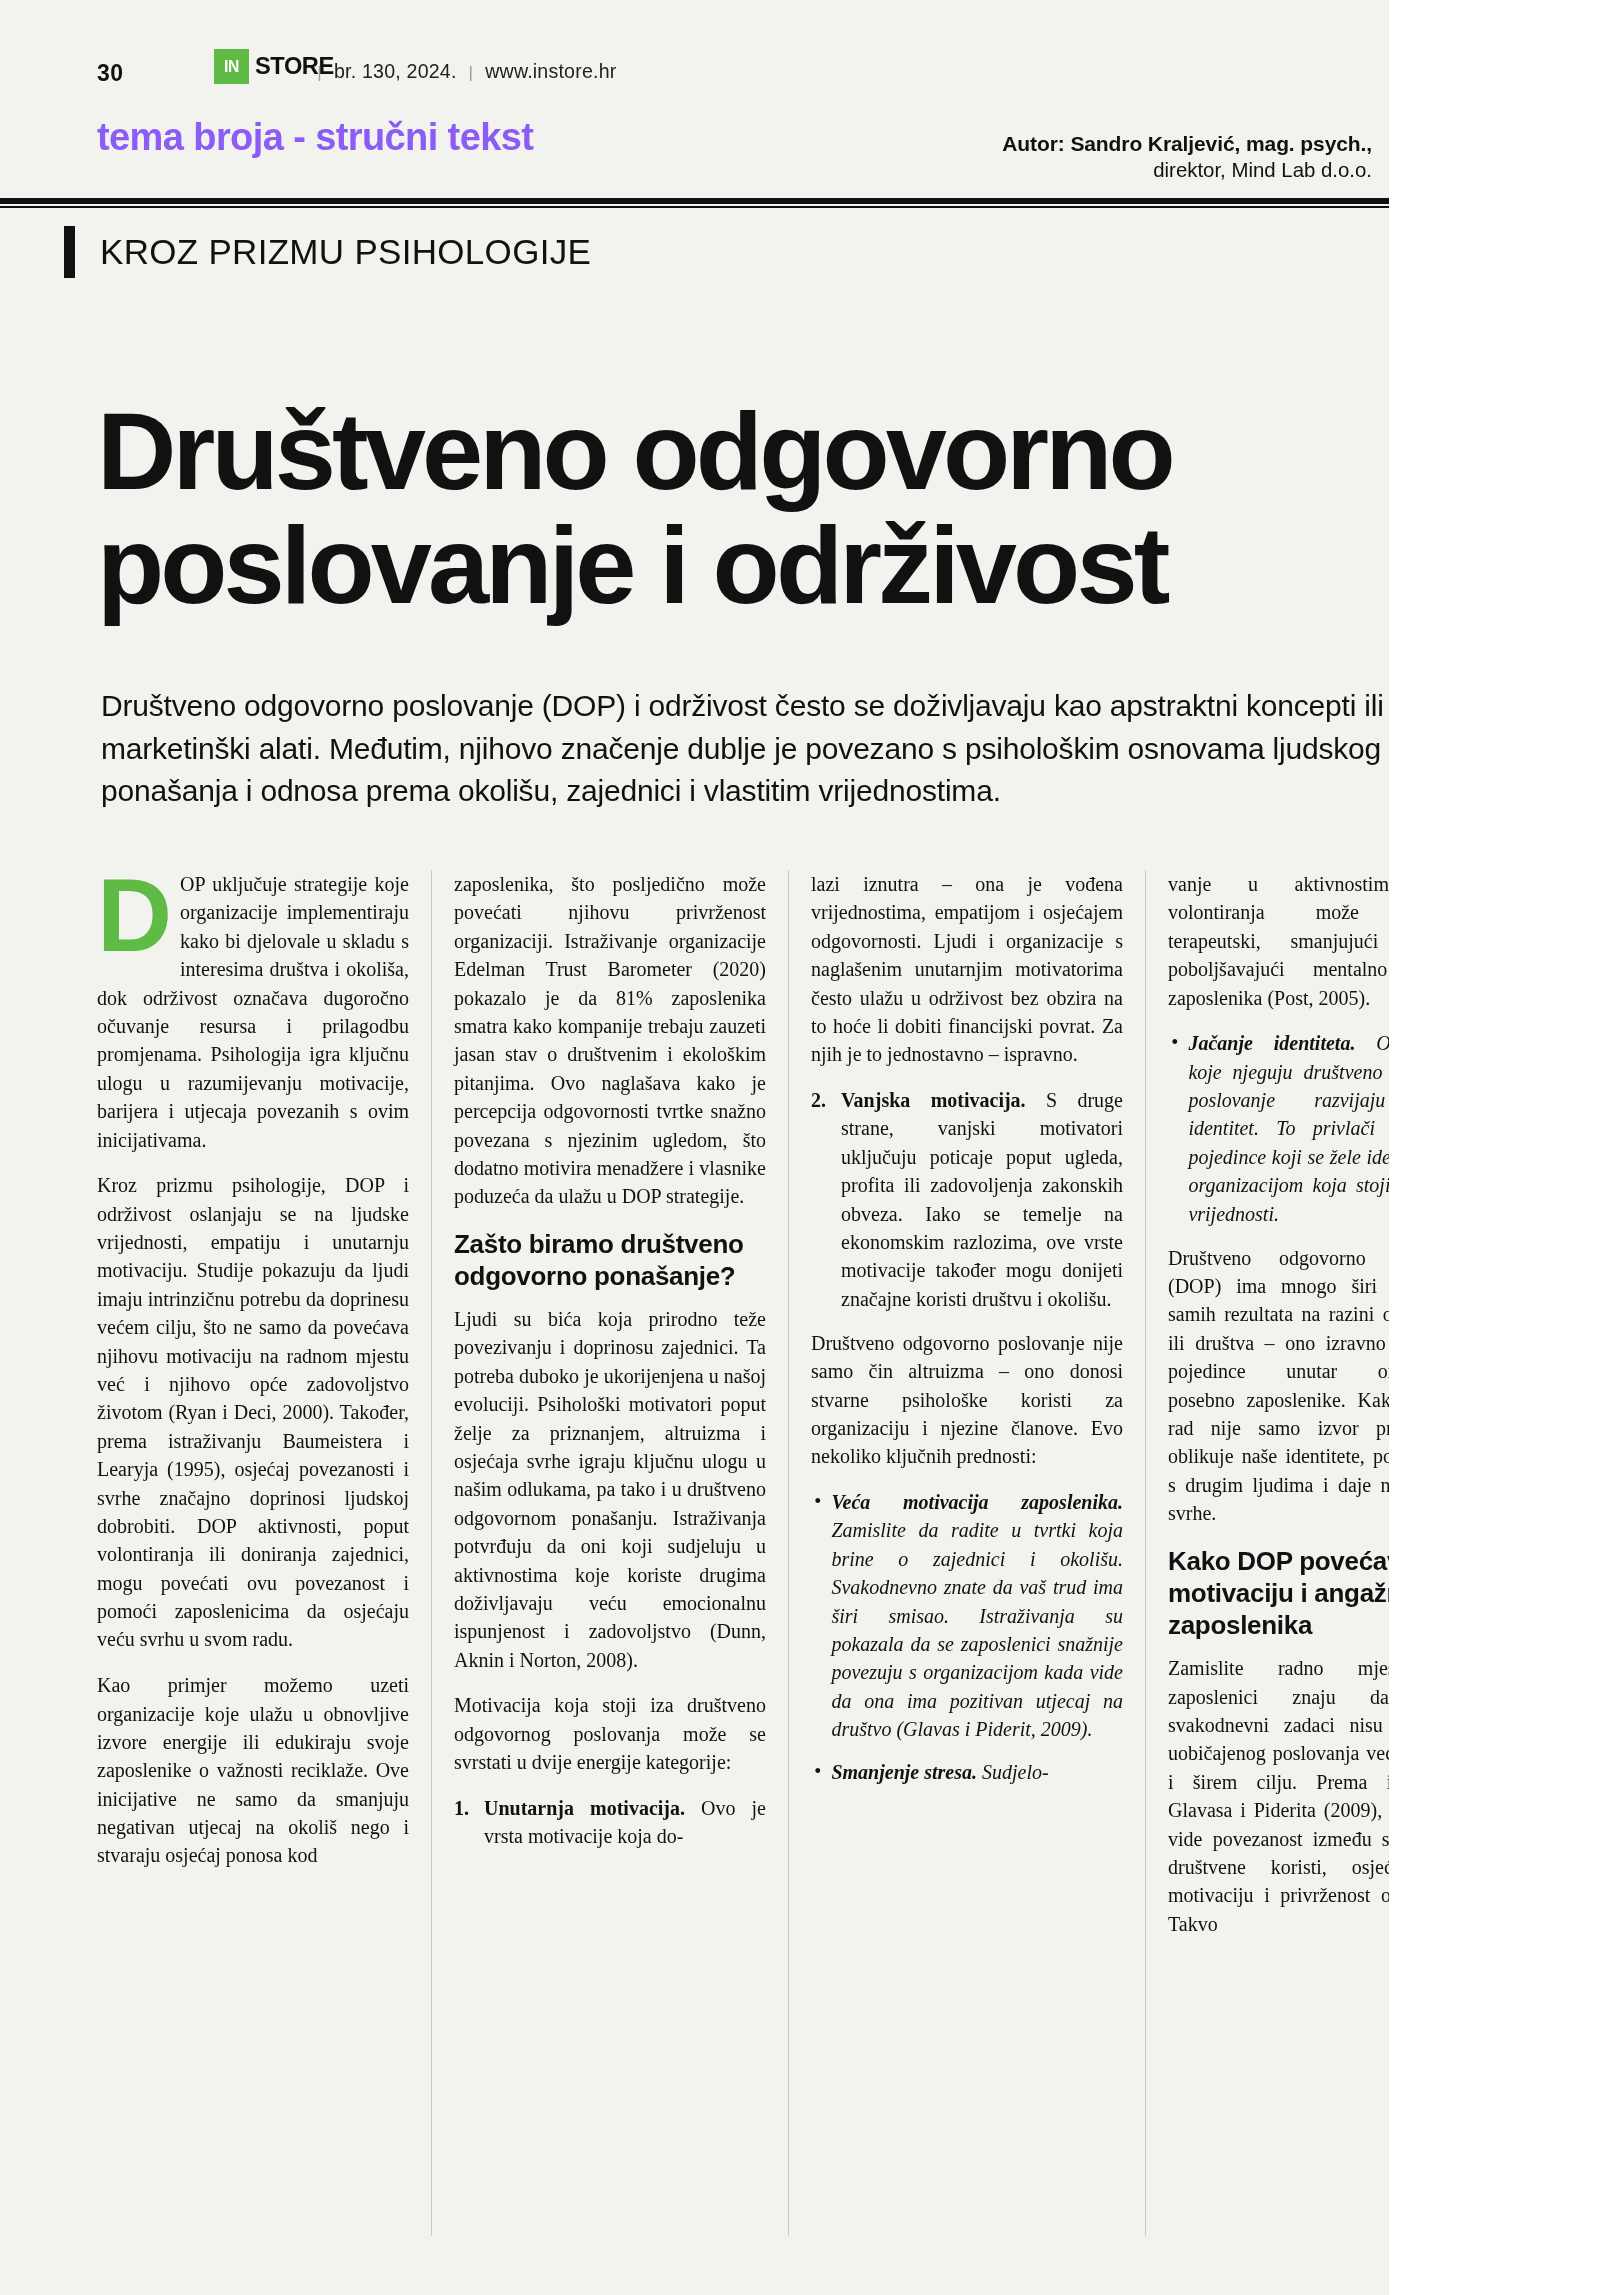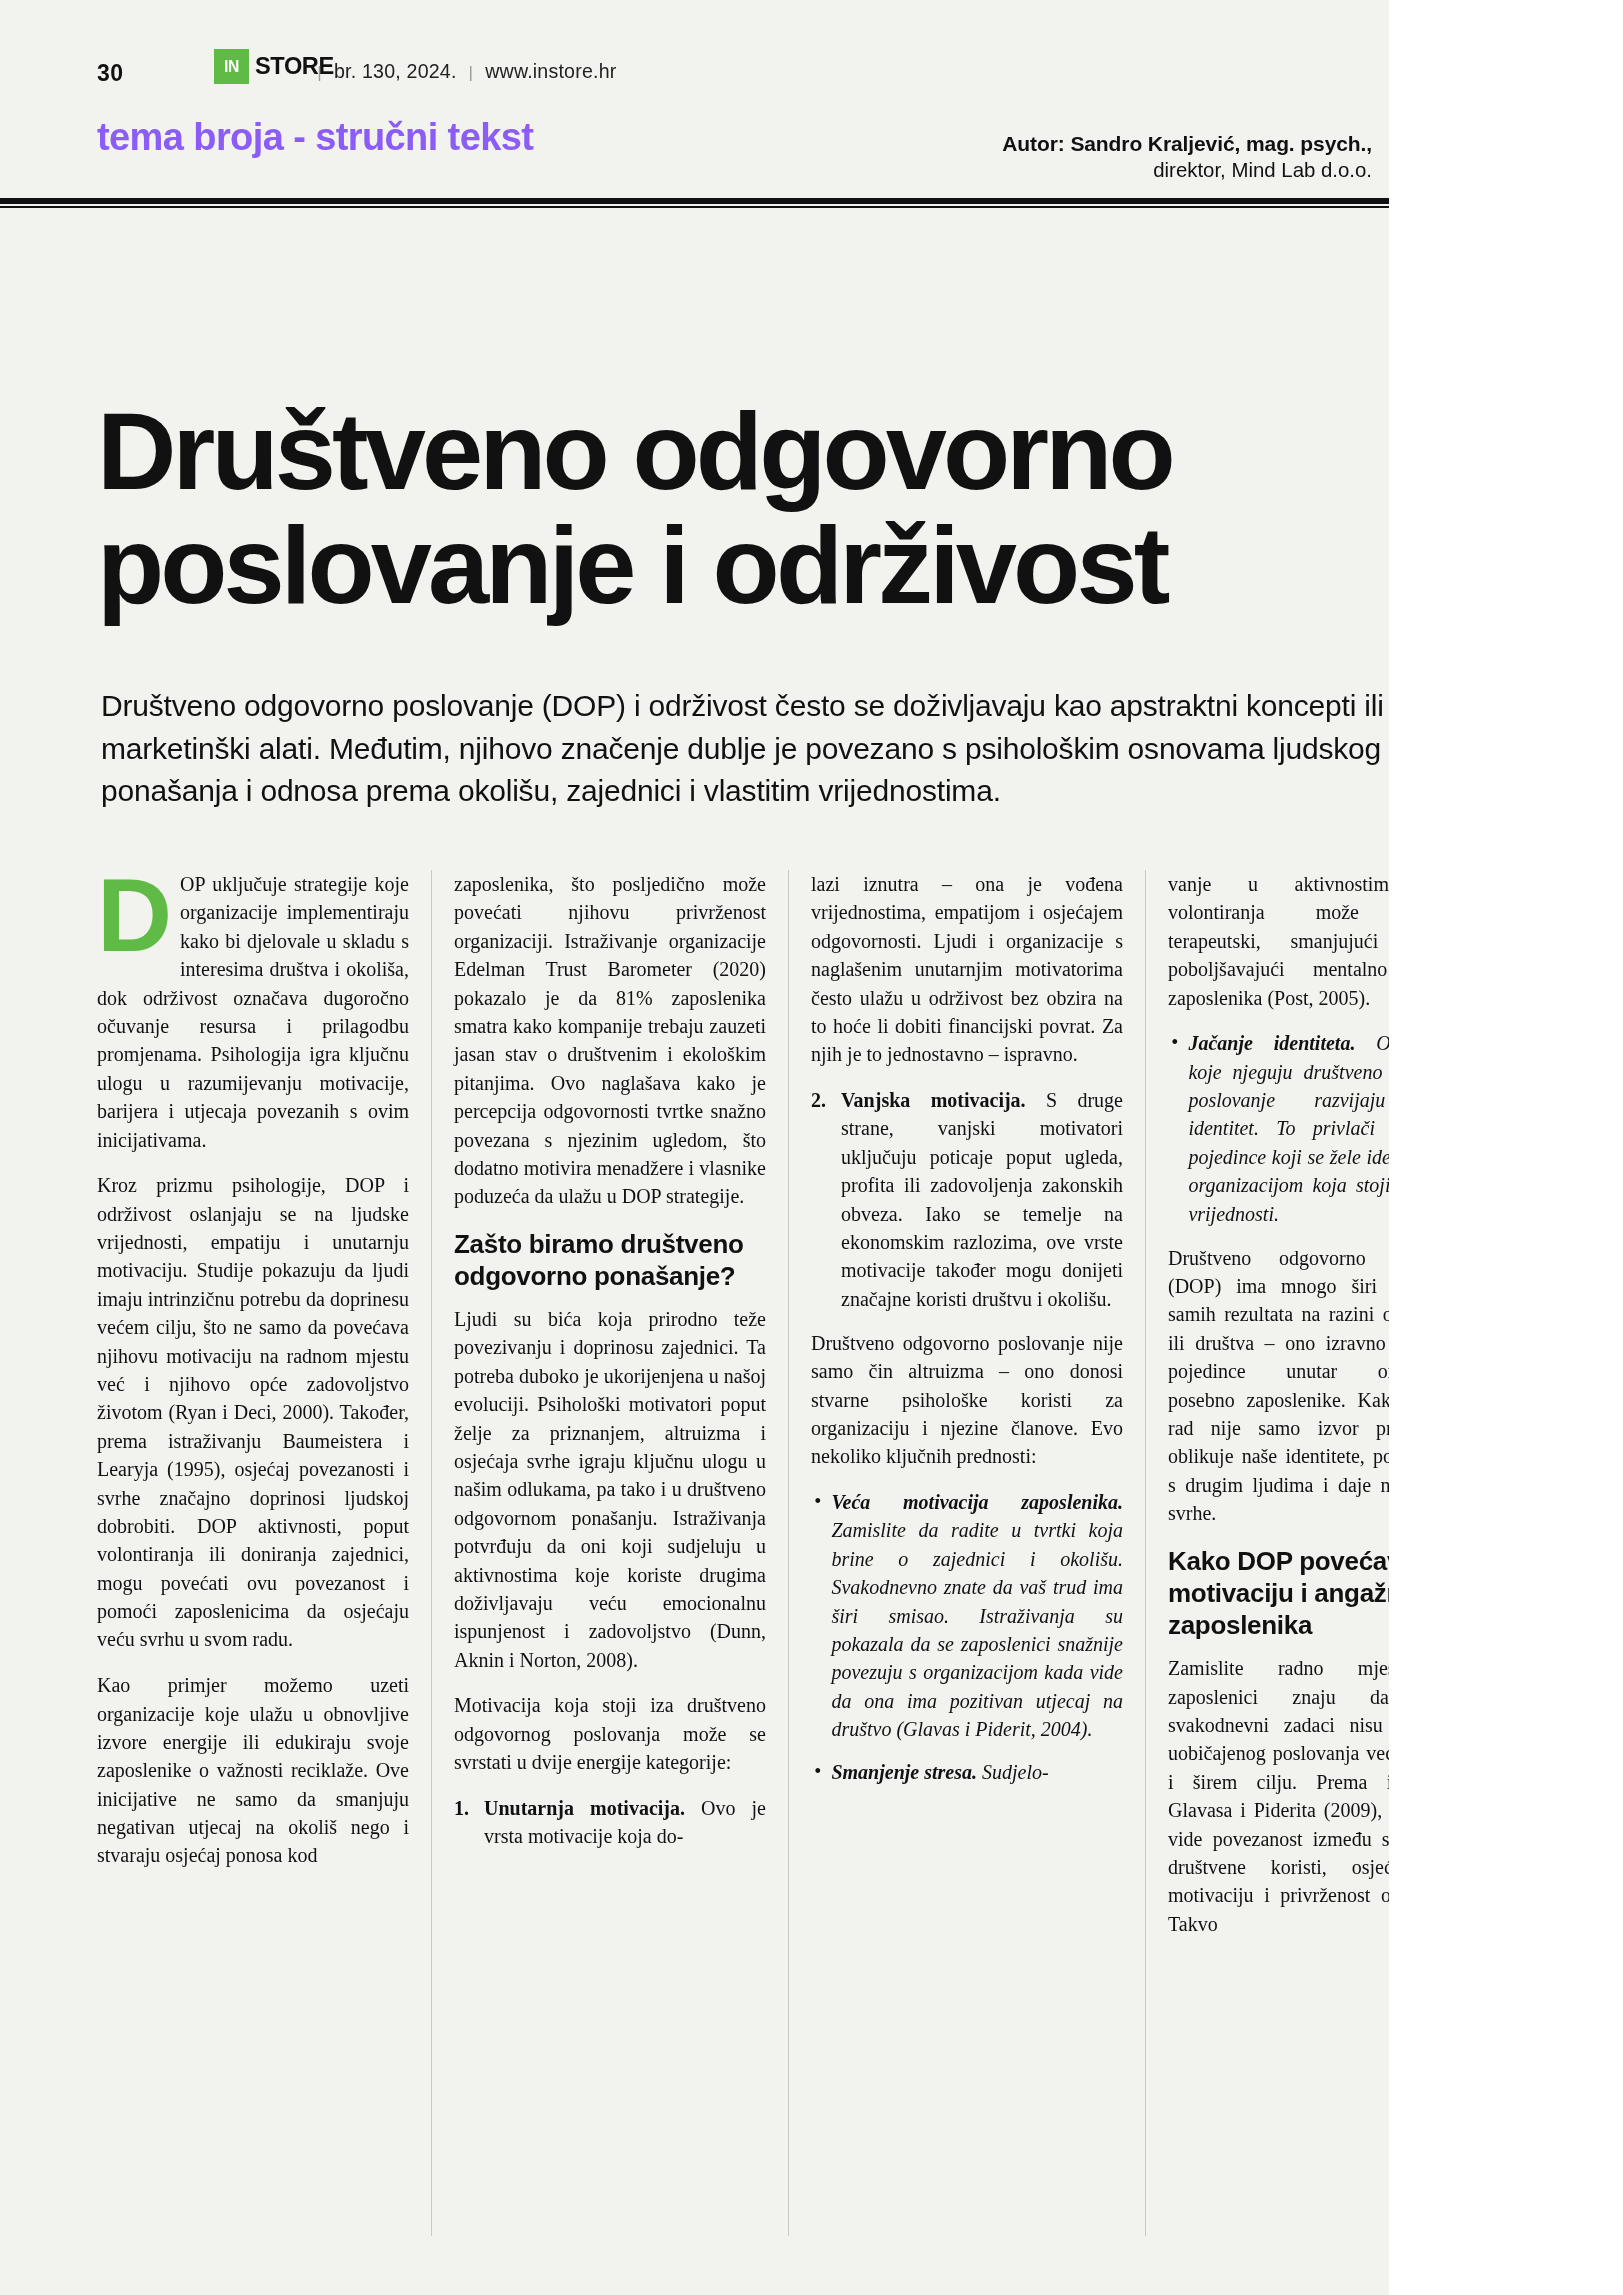--- a/index.html
+++ b/index.html
@@ -379,20 +379,24 @@
       <div class="photo-hair"></div>
       <div class="photo-eye-l"></div>
       <div class="photo-eye-r"></div>
       <div class="photo-smile"></div>
     </div>
 
     <div class="header-rule"></div>
     <div class="header-rule2"></div>
   </div>
 
+  <div class="kicker-wrap">
+    <div class="kicker-bar"></div>
+    <div class="kicker-text">KROZ PRIZMU PSIHOLOGIJE</div>
+  </div>
 
   <h1 class="headline">Društveno odgovorno poslovanje i održivost</h1>
 
   <div class="standfirst">Društveno odgovorno poslovanje (DOP) i održivost često se doživljavaju kao apstraktni koncepti ili marketinški alati. Međutim, njihovo značenje dublje je povezano s psihološkim osnovama ljudskog ponašanja i odnosa prema okolišu, zajednici i vlastitim vrijednostima.</div>
 
   <div class="columns">
 
     <div class="col">
       <p class="dropcap-para">
         <span class="dropcap">D</span><span>OP uključuje strategije koje organizacije implementiraju kako bi djelovale u skladu s interesima društva i okoliša, dok održivost označava dugoročno očuvanje resursa i prilagodbu promjenama. Psihologija igra ključnu ulogu u razumijevanju motivacije, barijera i utjecaja povezanih s ovim inicijativama.</span>
@@ -418,21 +422,21 @@
       <p>lazi iznutra – ona je vođena vrijednostima, empatijom i osjećajem odgovornosti. Ljudi i organizacije s naglašenim unutarnjim motivatorima često ulažu u održivost bez obzira na to hoće li dobiti financijski povrat. Za njih je to jednostavno – ispravno.</p>
       <ol class="numlist">
         <li>
           <span class="num">2.</span>
           <span class="b">Vanjska motivacija.</span><span> S druge strane, vanjski motivatori uključuju poticaje poput ugleda, profita ili zadovoljenja zakonskih obveza. Iako se temelje na ekonomskim razlozima, ove vrste motivacije također mogu donijeti značajne koristi društvu i okolišu.</span>
         </li>
       </ol>
       <p>Društveno odgovorno poslovanje nije samo čin altruizma – ono donosi stvarne psihološke koristi za organizaciju i njezine članove. Evo nekoliko ključnih prednosti:</p>
       <ul class="bullets">
         <li>
-          <span class="b">Veća motivacija zaposlenika.</span><span> Zamislite da radite u tvrtki koja brine o zajednici i okolišu. Svakodnevno znate da vaš trud ima širi smisao. Istraživanja su pokazala da se zaposlenici snažnije povezuju s organizacijom kada vide da ona ima pozitivan utjecaj na društvo (Glavas i Piderit, 2004).</span>
+          <span class="b">Veća motivacija zaposlenika.</span><span> Zamislite da radite u tvrtki koja brine o zajednici i okolišu. Svakodnevno znate da vaš trud ima širi smisao. Istraživanja su pokazala da se zaposlenici snažnije povezuju s organizacijom kada vide da ona ima pozitivan utjecaj na društvo (Glavas i Piderit, 2009).</span>
         </li>
         <li>
           <span class="b">Smanjenje stresa.</span><span> Sudjelo-</span>
         </li>
       </ul>
     </div>
 
     <div class="col">
       <p>vanje u aktivnostima poput volontiranja može djelovati terapeutski, smanjujući stres i poboljšavajući mentalno zdravlje zaposlenika (Post, 2005).</p>
       <ul class="bullets">

